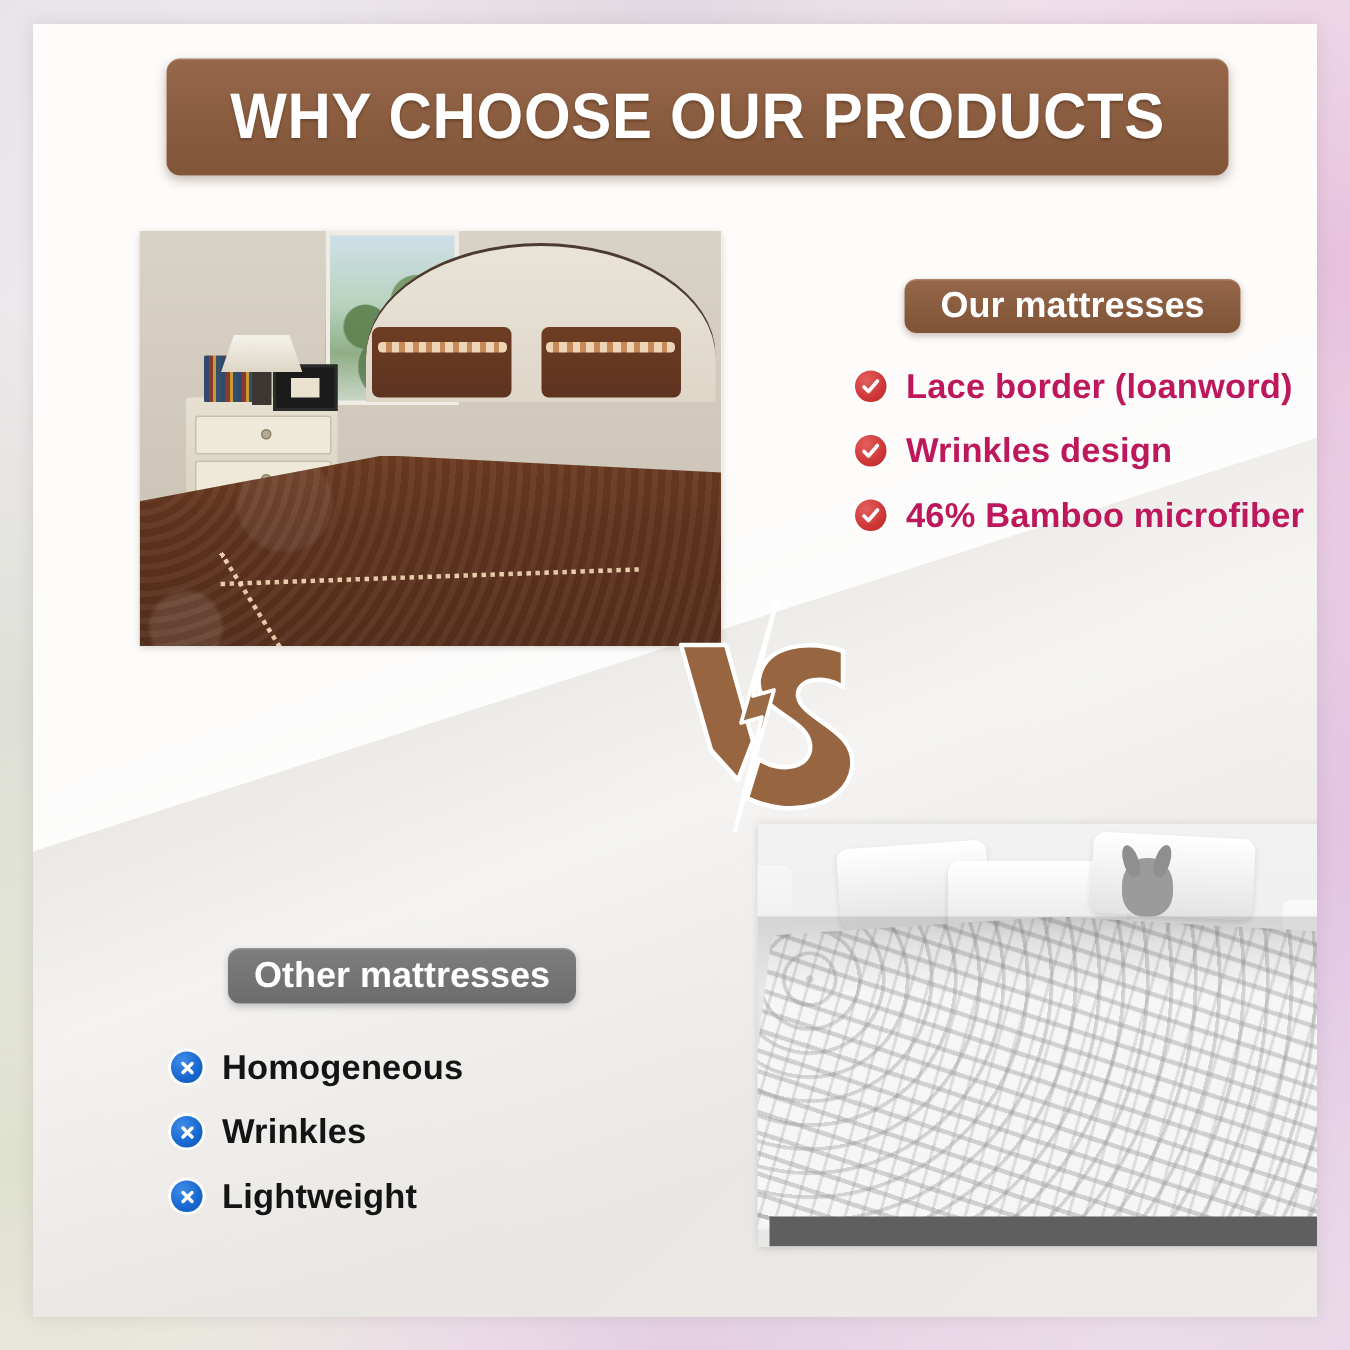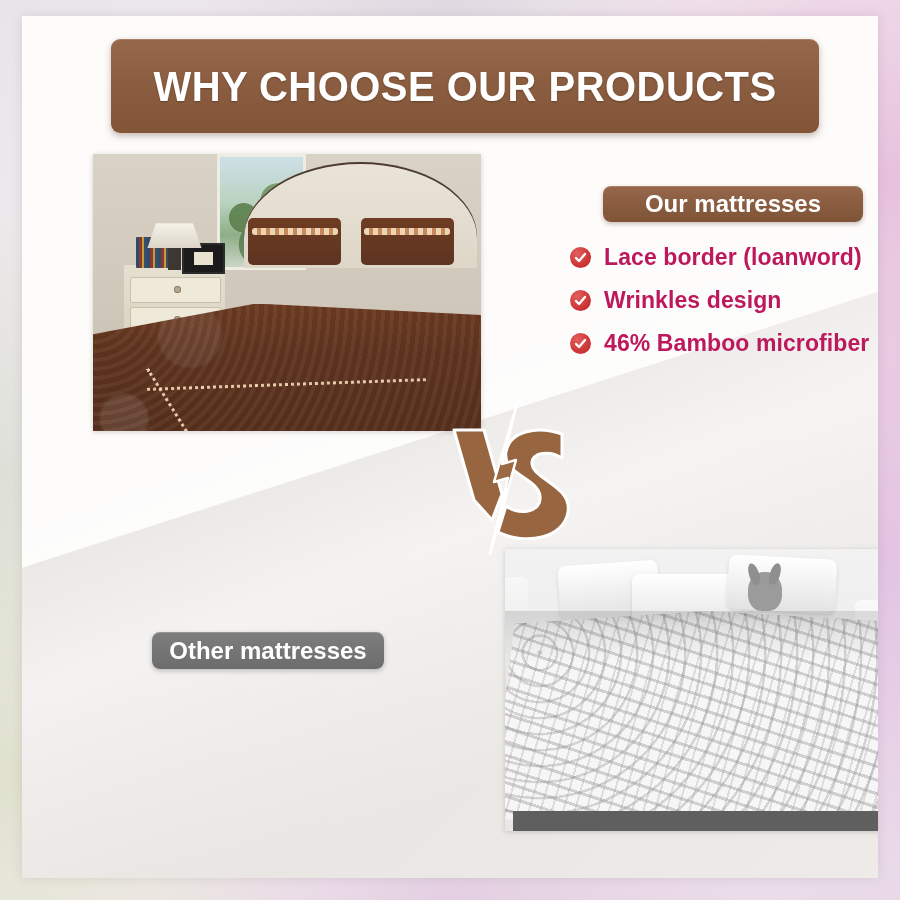--- a/index.html
+++ b/index.html
@@ -61,21 +61,21 @@
     background: linear-gradient(160deg, rgba(255,255,255,0.0) 40%, rgba(255,255,255,0.55) 58%, rgba(255,255,255,0.0) 80%);
     pointer-events: none;
   }
 
   
   .title-banner {
     position: absolute;
     left: 89px;
     top: 23px;
     width: 708px;
-    height: 94px;
+    height: 78px;
     border-radius: 9px;
     background: linear-gradient(180deg, #97674a 0%, #8c5e41 45%, #825538 100%);
     box-shadow: 0 3px 7px rgba(90,60,40,0.35), inset 0 1px 0 rgba(255,255,255,0.16);
     display: flex;
     align-items: center;
     justify-content: center;
   }
   .title-text {
     color: #ffffff;
     font-size: 43px;
@@ -279,21 +279,21 @@
     position: absolute;
     display: flex;
     align-items: center;
     justify-content: center;
     border-radius: 8px;
     color: #ffffff;
     font-weight: bold;
     white-space: nowrap;
   }
   .badge-ours {
-    left: 581px; top: 170px; width: 260px; height: 36px;
+    left: 581px; top: 170px; width: 224px; height: 36px;
     background: linear-gradient(180deg, #97674a 0%, #8a5d40 50%, #7f5336 100%);
     box-shadow: 0 2px 5px rgba(90,60,40,0.33), inset 0 1px 0 rgba(255,255,255,0.18);
     font-size: 24px;
   }
   .badge-others {
     left: 130px; top: 616px; width: 232px; height: 37px;
     background: linear-gradient(180deg, #7e7e7e 0%, #757575 50%, #6c6c6c 100%);
     box-shadow: 0 2px 5px rgba(70,70,70,0.30), inset 0 1px 0 rgba(255,255,255,0.18);
     font-size: 24px;
   }
@@ -437,15 +437,41 @@
           </svg>
         </span>
         <span class="row-label">46% Bamboo microfiber</span>
       </div>
     </div>
 
     <div class="badge badge-others">
       <span>Other mattresses</span>
     </div>
 
+    <div class="list list-others">
+      <div class="row">
+        <span class="mark cross">
+          <svg width="12" height="12" viewBox="0 0 12 12" aria-hidden="true">
+            <path d="M3 3 L9 9 M9 3 L3 9" fill="none" stroke="#ffffff" stroke-width="2.3" stroke-linecap="round"></path>
+          </svg>
+        </span>
+        <span class="row-label">Homogeneous</span>
+      </div>
+      <div class="row">
+        <span class="mark cross">
+          <svg width="12" height="12" viewBox="0 0 12 12" aria-hidden="true">
+            <path d="M3 3 L9 9 M9 3 L3 9" fill="none" stroke="#ffffff" stroke-width="2.3" stroke-linecap="round"></path>
+          </svg>
+        </span>
+        <span class="row-label">Wrinkles</span>
+      </div>
+      <div class="row">
+        <span class="mark cross">
+          <svg width="12" height="12" viewBox="0 0 12 12" aria-hidden="true">
+            <path d="M3 3 L9 9 M9 3 L3 9" fill="none" stroke="#ffffff" stroke-width="2.3" stroke-linecap="round"></path>
+          </svg>
+        </span>
+        <span class="row-label">Lightweight</span>
+      </div>
+    </div>
 
   </div>
 </div>
 
 </body></html>

